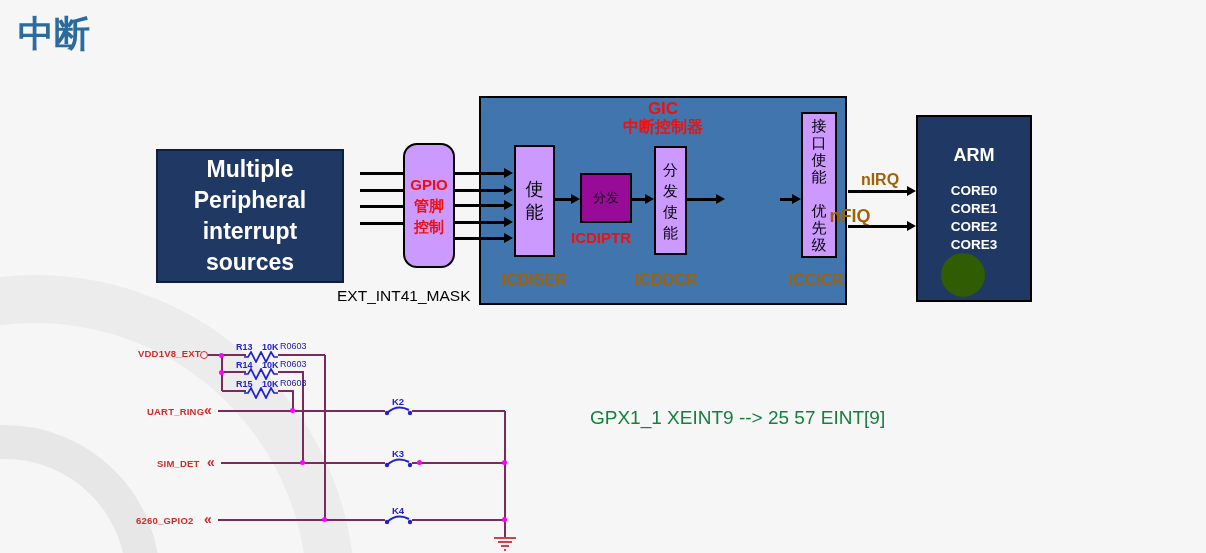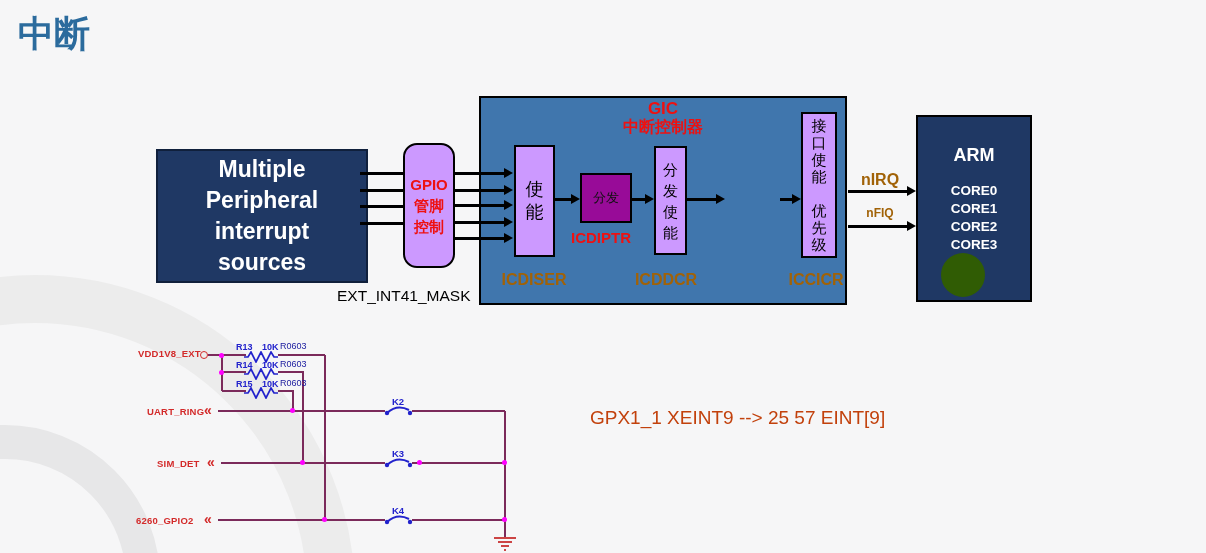--- a/index.html
+++ b/index.html
@@ -38,21 +38,21 @@
 <body>
 
 <div id="slide">
 
   <div class="ring" style="left:-285px; top:275px; width:640px; height:640px; border:48px solid #ececec;"></div>
   <div class="ring" style="left:-150px; top:425px; width:310px; height:310px; border:34px solid #e7e7e8;"></div>
 
   <div class="abs" style="left:18px; top:10px; font-size:36px; font-weight:bold; color:#2b6b9d; z-index:5;">中断</div>
 
 
-  <div class="navybox" style="left:156px; top:149px; width:212px; height:134px;">
+  <div class="navybox" style="left:156px; top:149px; width:188px; height:134px;">
     <span class="ml" style="color:#fff; font-size:23px; font-weight:bold; line-height:31px;">Multiple
 Peripheral
 interrupt
 sources</span>
   </div>
 
   <div class="ln" style="left:360px; top:172px; width:43px;"></div>
   <div class="ln" style="left:360px; top:189px; width:43px;"></div>
   <div class="ln" style="left:360px; top:205px; width:43px;"></div>
   <div class="ln" style="left:360px; top:222px; width:43px;"></div>
@@ -111,21 +111,21 @@
 能
 
 优
 先
 级</span>
   </div>
   <div class="maglabel" style="left:786px; top:271px; width:60px; font-size:16px;">ICCICR</div>
 
   <div class="maglabel" style="left:850px; top:171px; width:60px; font-size:16px;">nIRQ</div>
   <div class="arr" style="left:848px; top:190px; width:60px;"></div>
-  <div class="maglabel" style="left:850px; top:206px; width:60px; font-size:12px;">nFIQ</div>
+  <div class="maglabel" style="left:820px; top:206px; width:60px; font-size:18px;">nFIQ</div>
   <div class="arr" style="left:848px; top:225px; width:60px;"></div>
 
   <div class="abs" style="left:916px; top:115px; width:116px; height:187px; background:#1f3864; border:2px solid #000; z-index:2; text-align:center;">
     <div style="margin-top:28px; color:#fff; font-size:18px; font-weight:bold;">ARM</div>
     <div class="ml" style="margin-top:16px; color:#fff; font-size:13.5px; font-weight:bold; line-height:18px;">CORE0
 CORE1
 CORE2
 CORE3</div>
   </div>
   <div class="abs" style="left:941px; top:253px; width:44px; height:44px; border-radius:50%; background:#305c04; z-index:3;"></div>
@@ -222,15 +222,15 @@
 
   <div class="dot" style="left:219px; top:353px;"></div>
   <div class="dot" style="left:219px; top:370px;"></div>
   <div class="dot" style="left:290px; top:408px;"></div>
   <div class="dot" style="left:300px; top:460px;"></div>
   <div class="dot" style="left:417px; top:460px;"></div>
   <div class="dot" style="left:502px; top:460px;"></div>
   <div class="dot" style="left:322px; top:517px;"></div>
   <div class="dot" style="left:502px; top:517px;"></div>
 
-  <div class="abs" style="left:590px; top:407px; font-size:19px; color:#c2410c; z-index:3;">GPX1_1 XEINT9  --&gt;  25 57  EINT[9]</div>
+  <div class="abs" style="left:590px; top:407px; font-size:19px; color:#15803d; z-index:3;">GPX1_1 XEINT9  --&gt;  25 57  EINT[9]</div>
 
 </div>
 
 </body></html>

